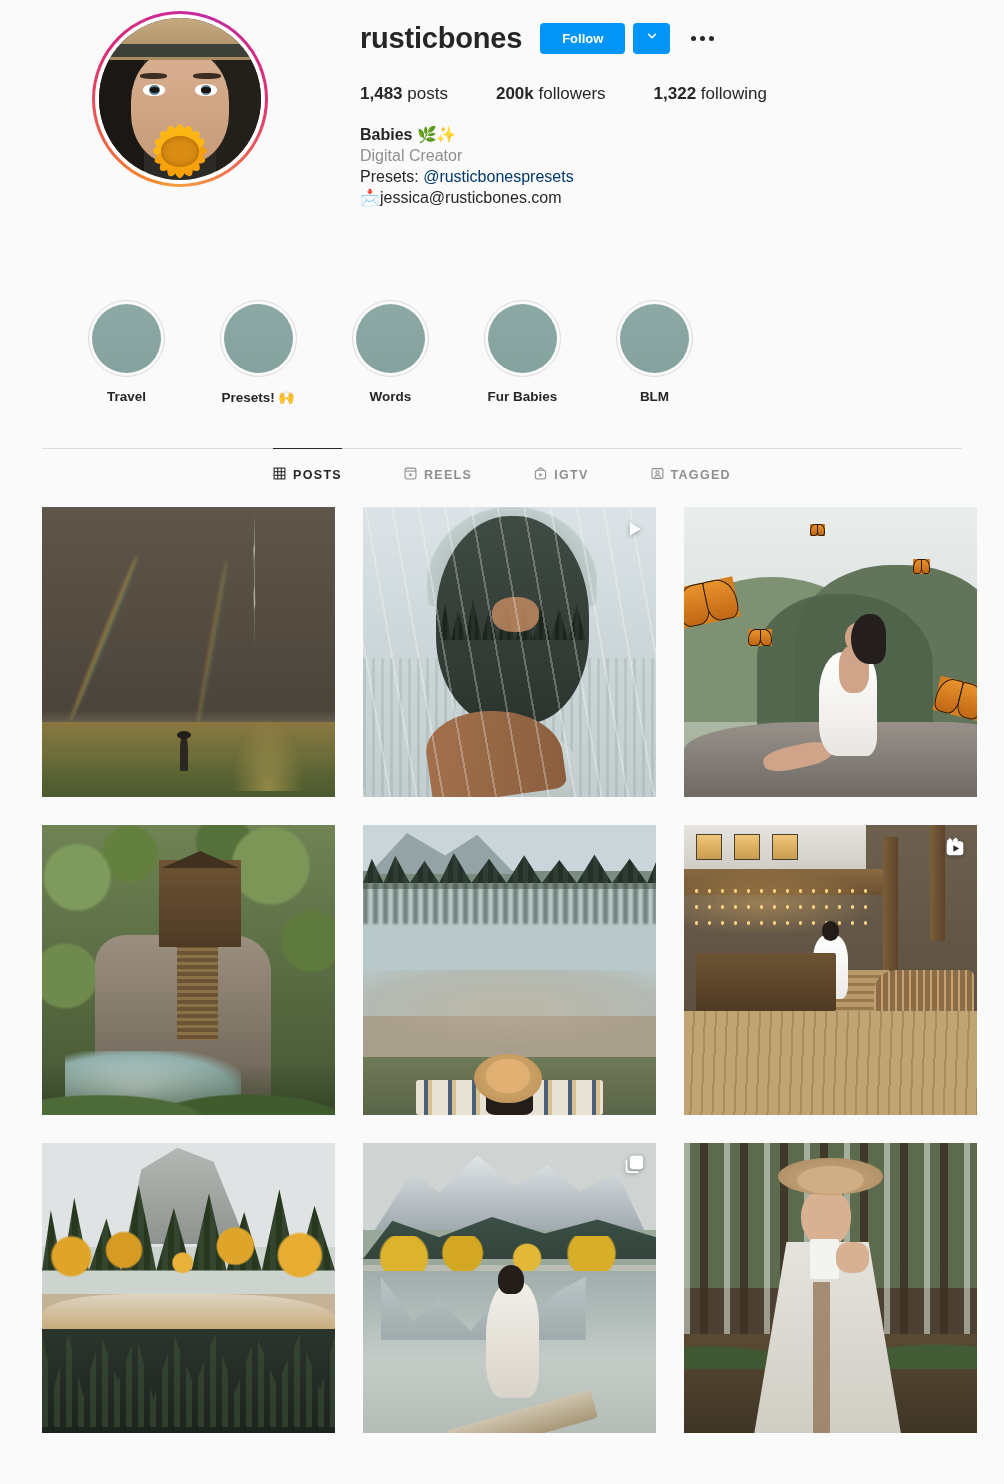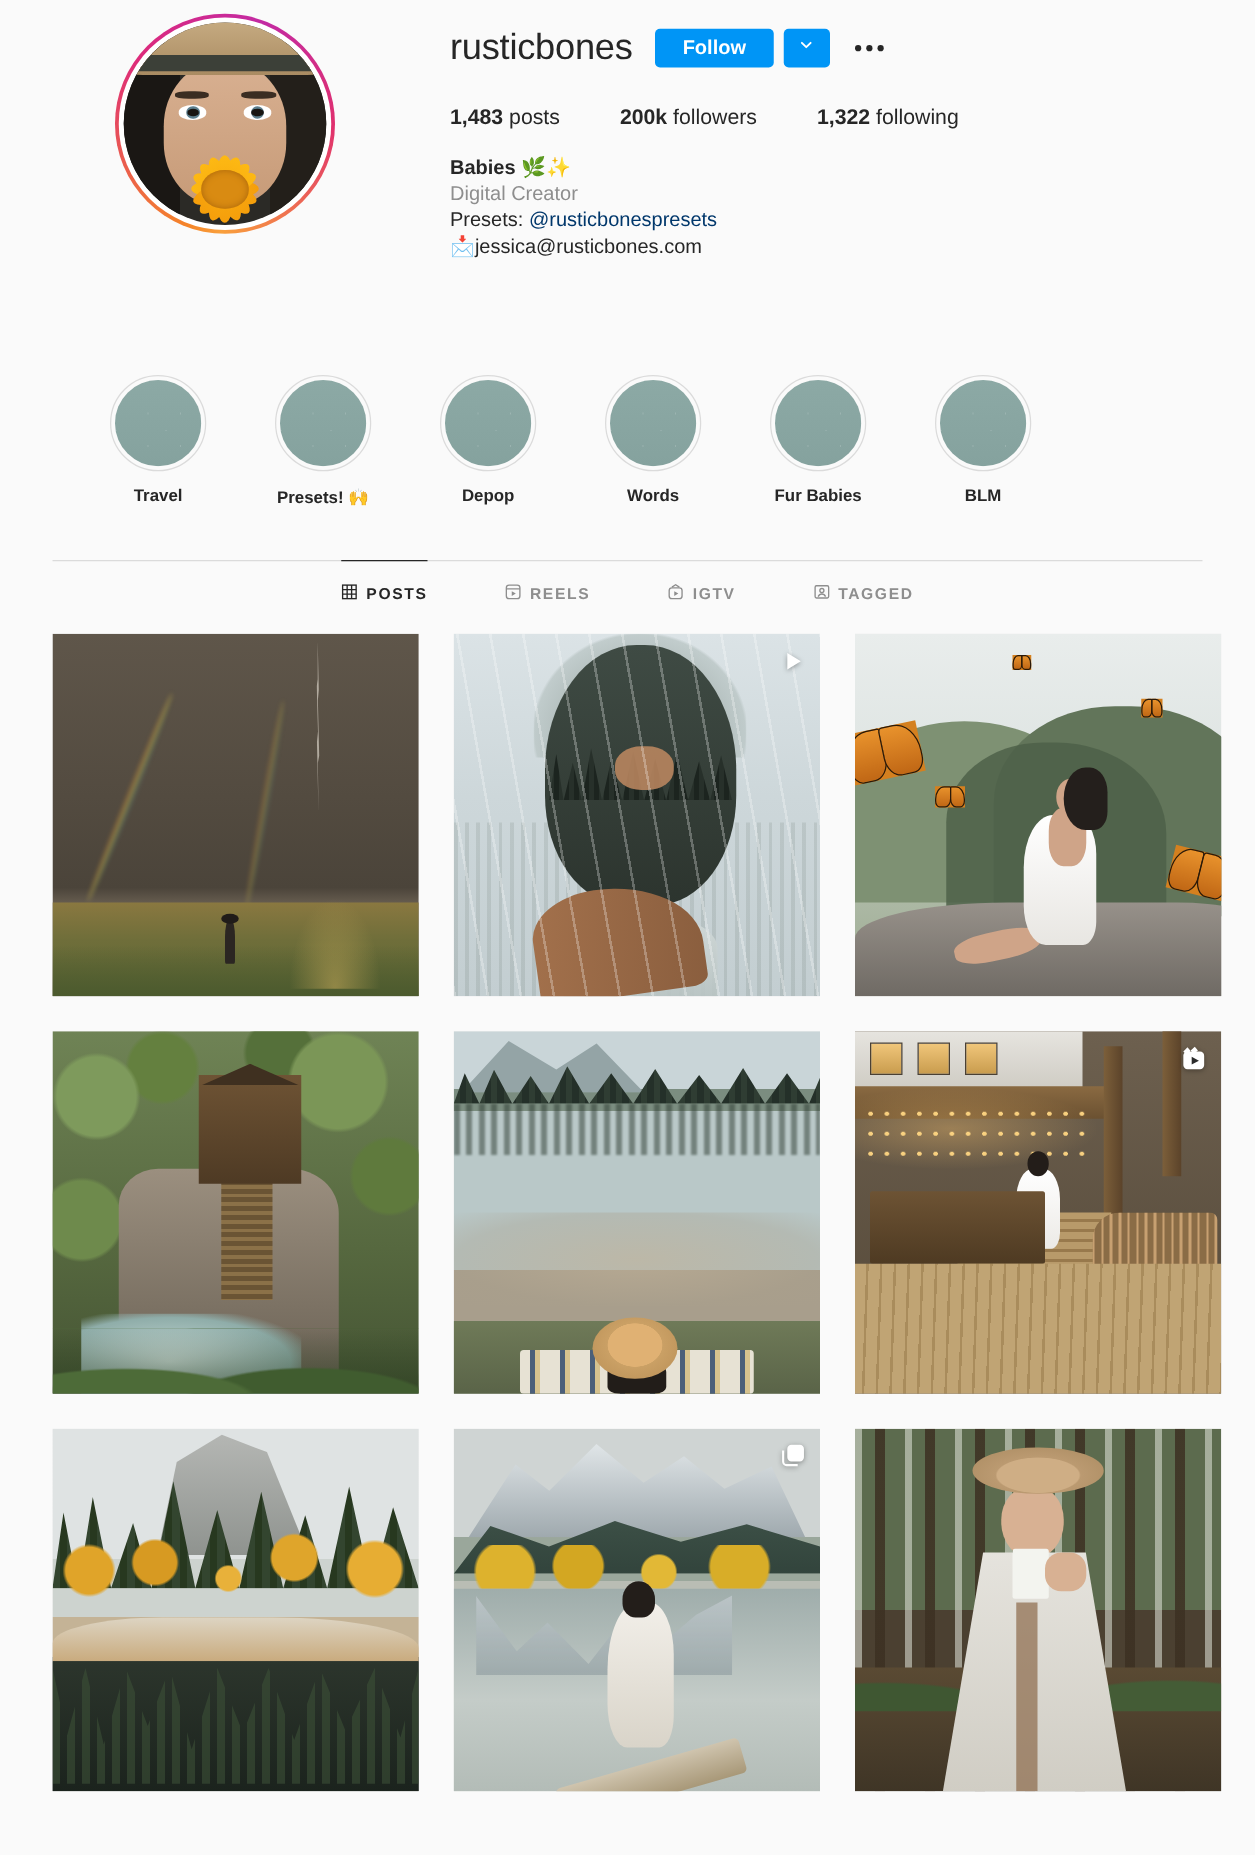--- a/index.html
+++ b/index.html
@@ -70,27 +70,27 @@
   .av-flower { position:absolute; left:14%; bottom:-12%; width:72%; height:58%; }
   .av-petal { position:absolute; left:50%; top:50%; width:46%; height:17%;
     margin:-8.5% 0 0 -23%; background:linear-gradient(90deg,#fdb913,#f59e0b);
     border-radius:50%; transform-origin:50% 50%; }
   .av-core { position:absolute; left:34%; top:33%; width:32%; height:32%;
     background:#d98b12; border-radius:50%; box-shadow: inset 0 0 6px #a9650a; }
 
   .info-col { flex: 1; padding-top: 12px; }
   .name-row { display: flex; align-items: center; height: 40px; }
   .username {
-    font-size: 29px; font-weight: 400; letter-spacing: -0.2px;
+    font-size: 29px; font-weight: 700; letter-spacing: -0.2px;
     color: #262626; margin-right: 18px; line-height: 1;
   }
   .follow-btn {
     background: #0095f6; color: #fff;
     border: none; border-radius: 4px;
-    font-size: 16px; font-weight: bold;
+    font-size: 13px; font-weight: bold;
     padding: 0 22px; height: 31px; line-height: 31px;
     cursor: pointer; font-family: inherit;
   }
   .caret-btn {
     background: #0095f6; border: none; border-radius: 4px;
     width: 37px; height: 31px; margin-left: 8px;
     display: flex; align-items: center; justify-content: center;
     cursor: pointer;
   }
   .caret-btn svg { width: 14px; height: 14px; }
@@ -510,26 +510,20 @@
     <div class="hl">
       <div class="hl-ring">
           <div class="hl-cover"></div>
         </div>
       <div class="hl-label">Presets! 🙌</div>
     </div>
     <div class="hl">
       <div class="hl-ring">
           <div class="hl-cover"></div>
         </div>
-      <div class="hl-label">Depop</div>
-    </div>
-    <div class="hl">
-      <div class="hl-ring">
-          <div class="hl-cover"></div>
-        </div>
       <div class="hl-label">Words</div>
     </div>
     <div class="hl">
       <div class="hl-ring">
           <div class="hl-cover"></div>
         </div>
       <div class="hl-label">Fur Babies</div>
     </div>
     <div class="hl">
       <div class="hl-ring">

